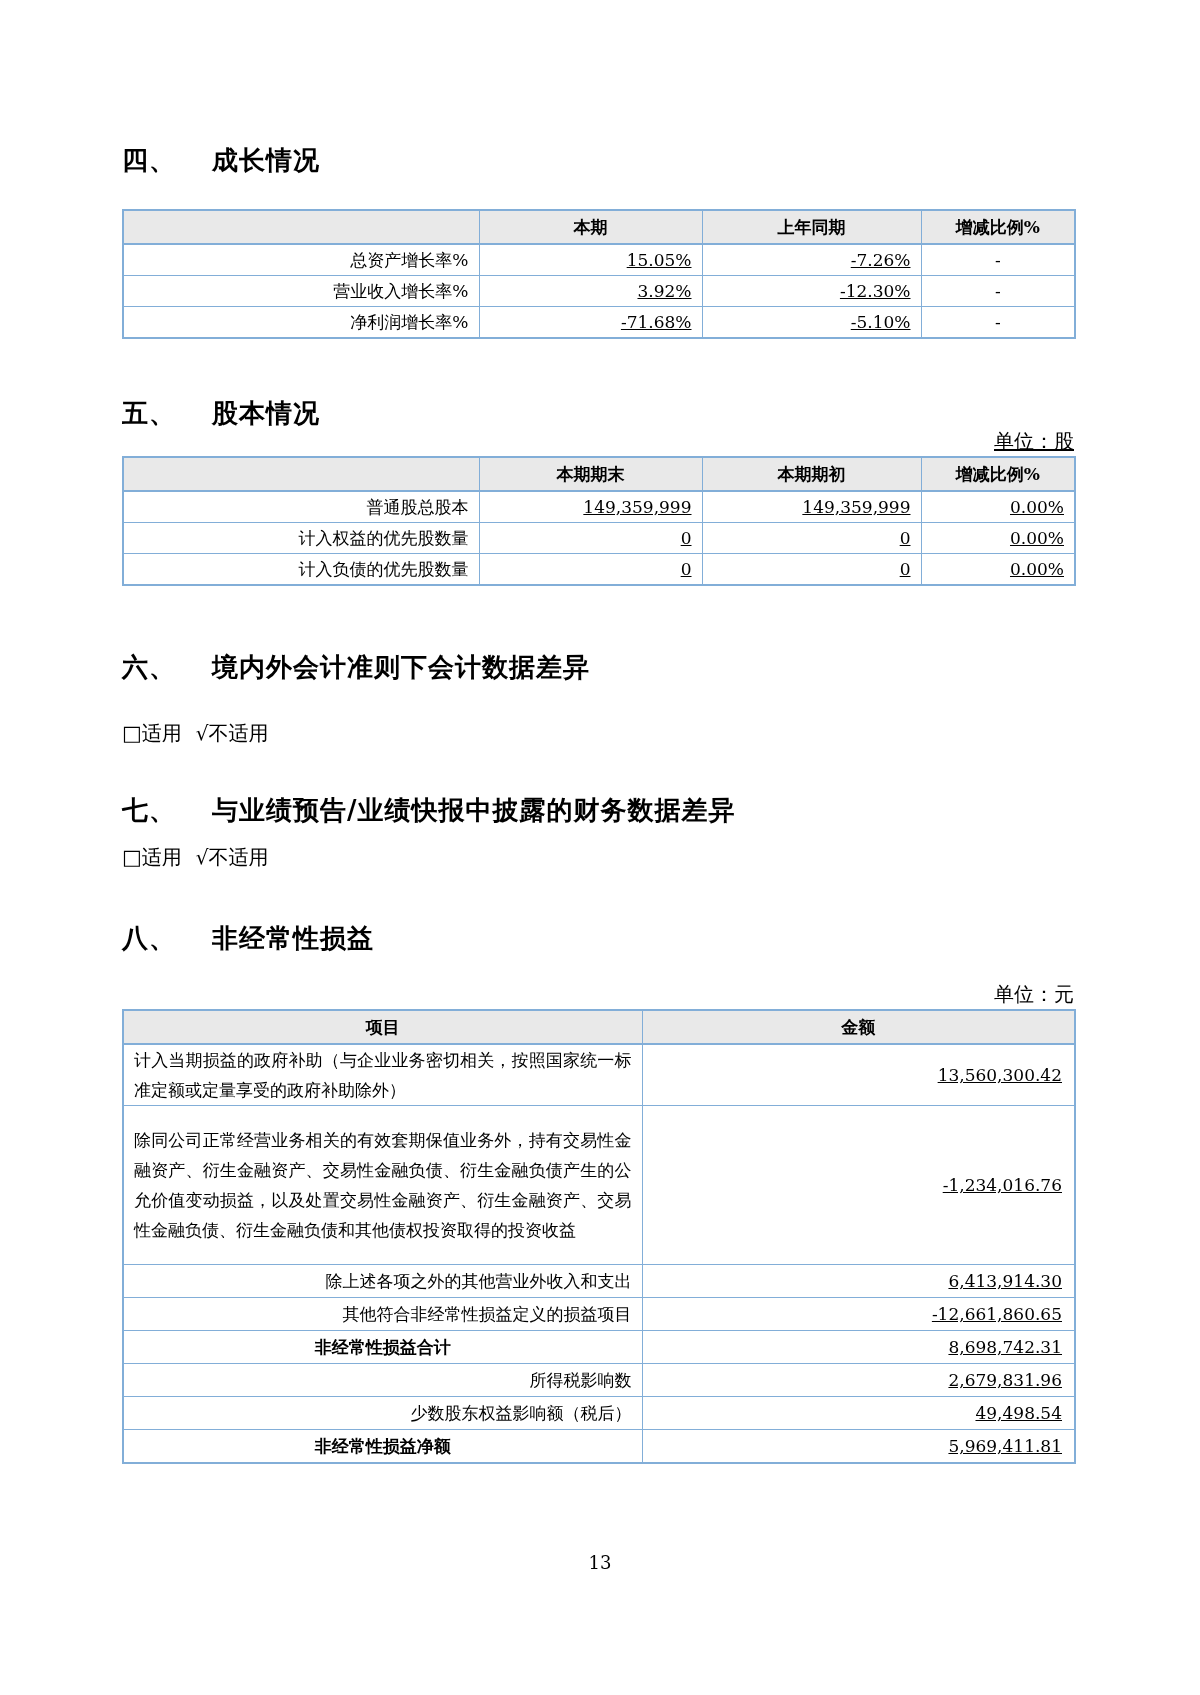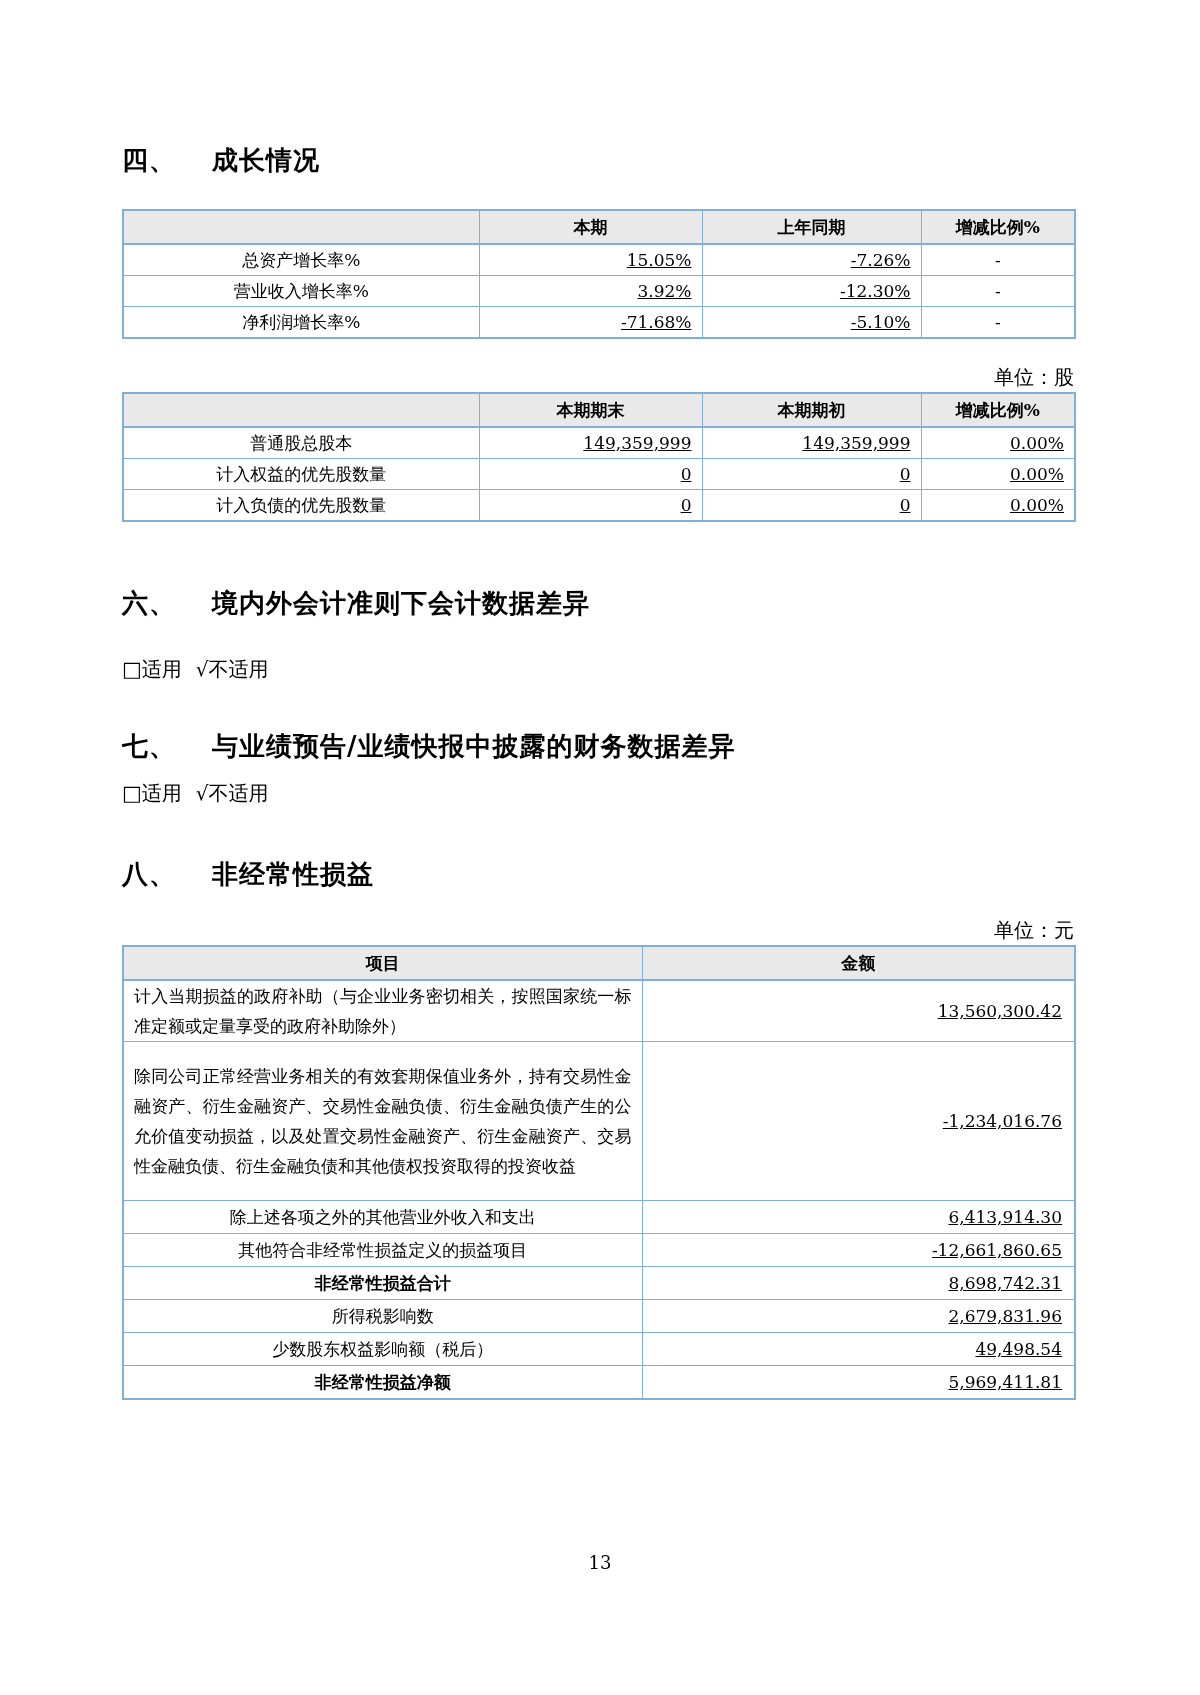--- a/index.html
+++ b/index.html
@@ -34,28 +34,28 @@
   th,td{
     border:1px solid var(--tbl-border,#82AED8);
     font-size:17px;overflow:hidden;
   }
   th{
     background:var(--hdr-bg,#E9E9E9);
     font-weight:bold;text-align:center;height:32px;
     border-bottom-width:2px;padding:0 6px;
   }
   td{height:30px;padding:0 10px;vertical-align:middle;}
-  td.lab{text-align:center;}
+  td.lab{text-align:right;}
   td.num{text-align:right;text-decoration:underline;}
   td.ctr{text-align:center;}
   td.bold-ctr{text-align:center;font-weight:bold;}
 
   #t-growth{margin-top:34px;}
   #sec5-title{margin-top:59px;}
-  #unit-share{margin-top:25px;}
+  #unit-share{text-decoration:underline;}
   #t-share{margin-top:2px;border-radius:18px;}
   #sec6-title{margin-top:66px;}
   #cb1{margin-top:37px;}
   #sec7-title{margin-top:48px;}
   #cb2{margin-top:18px;}
   #sec8-title{margin-top:52px;}
   #unit-nre{margin-top:28px;}
   #t-nre{margin-top:2px;}
   #sec4-title{margin-top:144px;}
 
@@ -107,20 +107,21 @@
     </tr>
     <tr>
       <td class="lab">净利润增长率%</td>
       <td class="num">-71.68%</td>
       <td class="num">-5.10%</td>
       <td class="ctr">-</td>
     </tr>
   </tbody>
     </table>
 
+  <h2 class="sec-title" id="sec5-title"><span class="sec-no">五、</span><span>股本情况</span></h2>
 
   <div class="unit-line" id="unit-share">单位：股</div>
 
   <table id="t-share">
     <colgroup>
         <col style="width:356px">
         <col style="width:223px">
         <col style="width:219px">
         <col>
       </colgroup>

